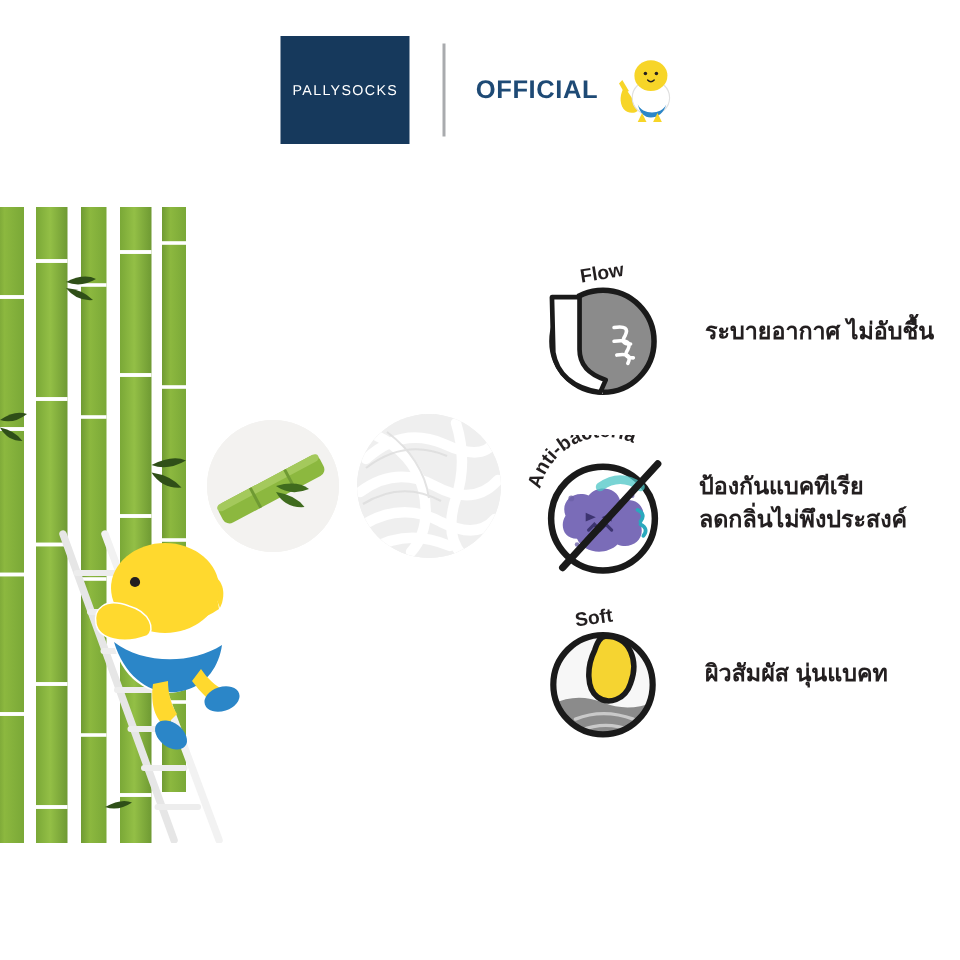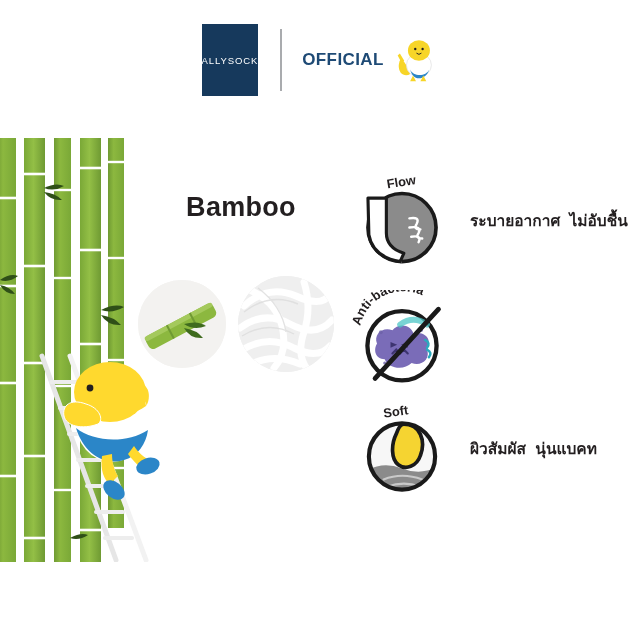--- a/index.html
+++ b/index.html
@@ -11,21 +11,21 @@
   }
   #page { position: relative; width: 640px; height: 640px; background: #fff; }
 
   
   .header {
     position: absolute; left: 0; top: 0; width: 640px; height: 120px;
     display: flex; align-items: center; justify-content: center;
   }
   .header-inner { display: flex; align-items: center; gap: 0; }
   .brand-box {
-    width: 56px; height: 72px; background: #16395c;
+    width: 86px; height: 72px; background: #16395c;
     display: flex; align-items: center; justify-content: center;
   }
   .brand-text {
     color: #ffffff; font-size: 9.5px; letter-spacing: .9px; font-weight: 400;
     white-space: nowrap;
   }
   .divider {
     width: 2px; height: 62px; background: #a9abae; margin: 0 20px 0 22px;
   }
   .official-wrap { display: flex; align-items: center; gap: 10px; }
@@ -68,21 +68,21 @@
   .circ-bamboo { left: 4px; top: 4px; width: 88px; height: 88px; background: #f3f2f0; }
   .circ-fiber  { left: 104px; top: 0px; width: 96px; height: 96px; background: #eeeeee; }
 
   
   .feature {
     position: absolute; display: flex; align-items: center;
   }
   .feat-icon { width: 92px; height: 92px; flex: 0 0 92px; position: relative; }
   .feat-text {
     margin-left: 22px; color: #231f20; font-size: 15.5px; font-weight: 700;
-    line-height: 1.45; white-space: nowrap; font-family: Liberation Mono, monospace;
+    line-height: 1.45; white-space: nowrap;
   }
   #feature-flow  { left: 356px; top: 176px; }
   #feature-anti  { left: 352px; top: 290px; }
   #feature-soft  { left: 356px; top: 404px; }
 </style>
 </head>
 <body>
 
 <div id="page">
 
@@ -218,21 +218,20 @@
       <path d="M30 46 C14 40 6 48 8 58 C10 68 26 72 42 66 C48 62 44 50 30 46 Z" fill="#ffd92e" stroke="#ffffff" stroke-width="1"></path>
 
       <path d="M46 98 C44 112 48 122 54 126 L62 118 C58 112 56 104 56 96 Z" fill="#ffd92e"></path>
       <ellipse cx="58" cy="132" rx="12" ry="8" transform="rotate(38 58 132)" fill="#2b86c8"></ellipse>
       <path d="M72 96 C78 104 84 110 90 112 L94 102 C88 100 82 94 78 88 Z" fill="#ffd92e"></path>
       <ellipse cx="92" cy="108" rx="12" ry="8" transform="rotate(-18 92 108)" fill="#2b86c8"></ellipse>
     </g>
   </svg>
 
   <div class="center-block">
-    <div class="title-en">Bamboo</div>
   </div>
 
   <div class="circle-row">
     <div class="circ circ-bamboo">
       <svg width="88" height="88" viewBox="0 0 88 88">
         <rect width="88" height="88" fill="#f3f2f0"></rect>
         <g transform="rotate(-28 44 44)">
           <rect x="4" y="38" width="76" height="15" rx="5" fill="#8cb83f"></rect>
           <rect x="4" y="38" width="76" height="5" rx="3" fill="#a4c95c"></rect>
           <line x1="30" y1="38" x2="30" y2="53" stroke="#6f9a33" stroke-width="2"></line>
@@ -307,20 +306,24 @@
           <path d="M78 62 q6 3 2 8"></path>
         </g>
         <g fill="#6d61a8" opacity=".8">
           <circle cx="30" cy="44" r="2"></circle>
             <circle cx="72" cy="42" r="1.8"></circle>
           <circle cx="34" cy="76" r="1.6"></circle>
         </g>
 
         <line x1="24" y1="92" x2="90" y2="20" stroke="#1a1a1a" stroke-width="5" stroke-linecap="round"></line>
       </svg>
+    </div>
+    <div class="feat-text">
+      <div>ป้องกันแบคทีเรีย</div>
+      <div>ลดกลิ่นไม่พึงประสงค์</div>
     </div>
   </div>
 
   <div class="feature" id="feature-soft">
     <div class="feat-icon">
       <svg width="92" height="92" viewBox="0 0 100 100">
         <text x="44" y="13" text-anchor="middle" font-family="'Liberation Sans',sans-serif" font-size="14" font-weight="700" fill="#231f20" transform="rotate(-8 44 13)">Soft</text>
         <defs>
           <clipPath id="softclip">
               <circle cx="50" cy="57" r="36"></circle>

